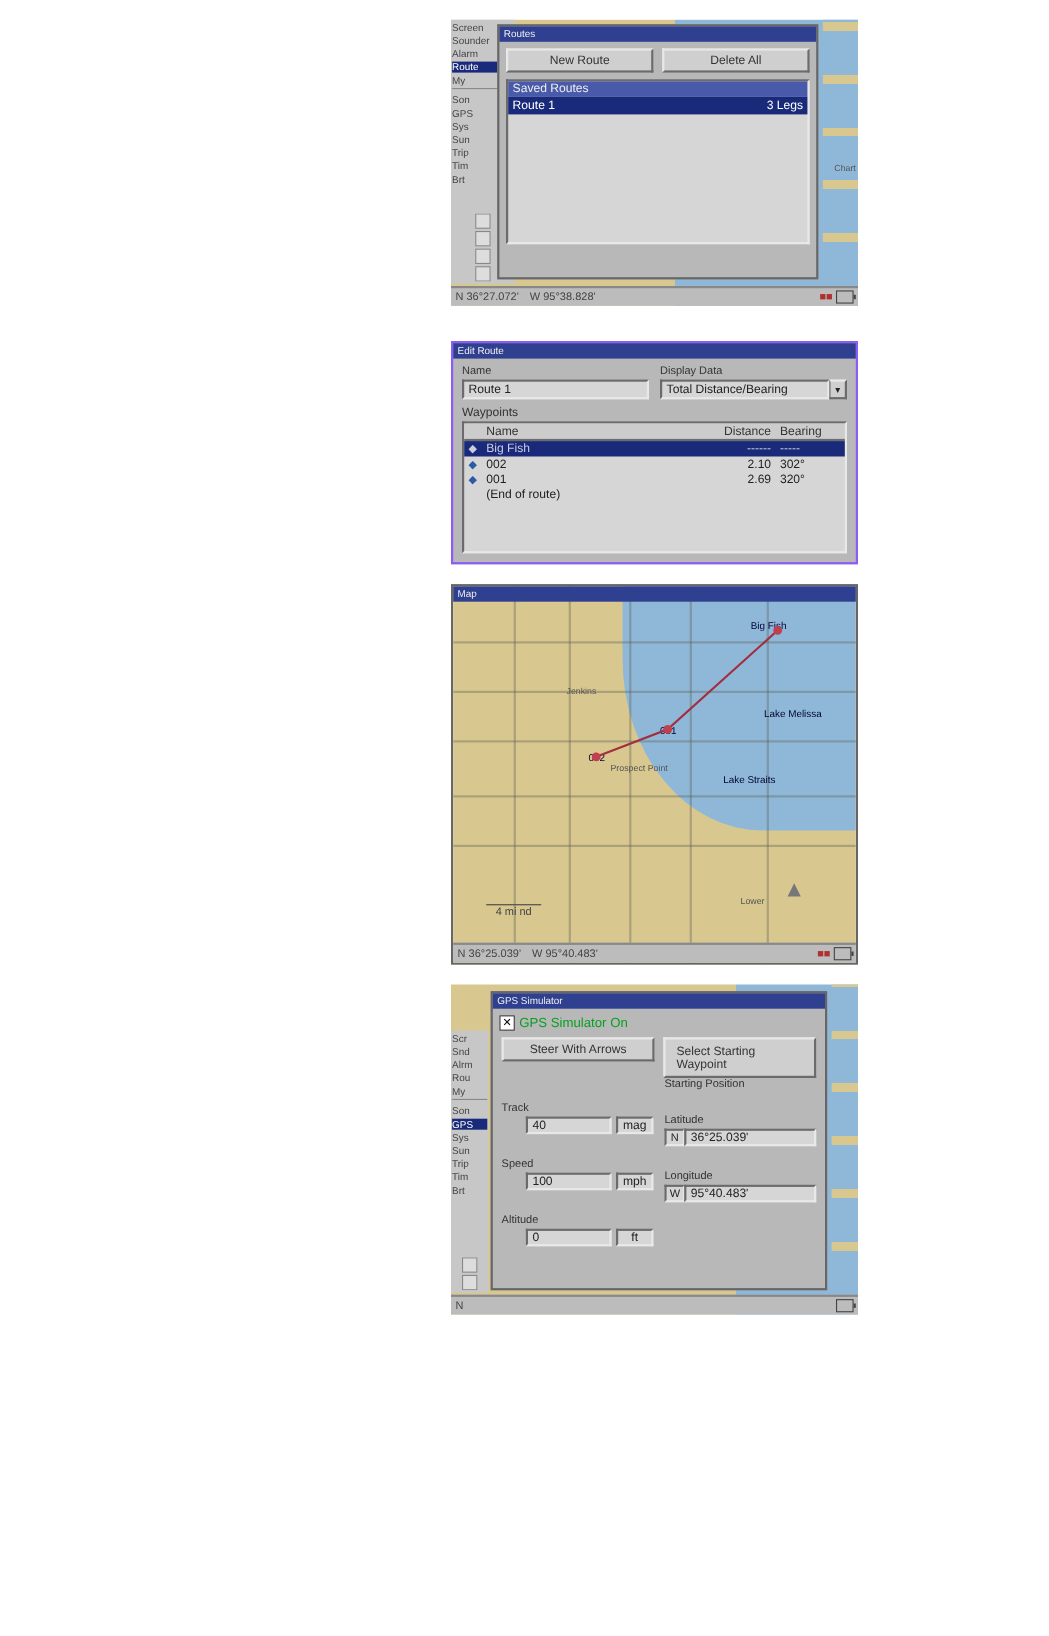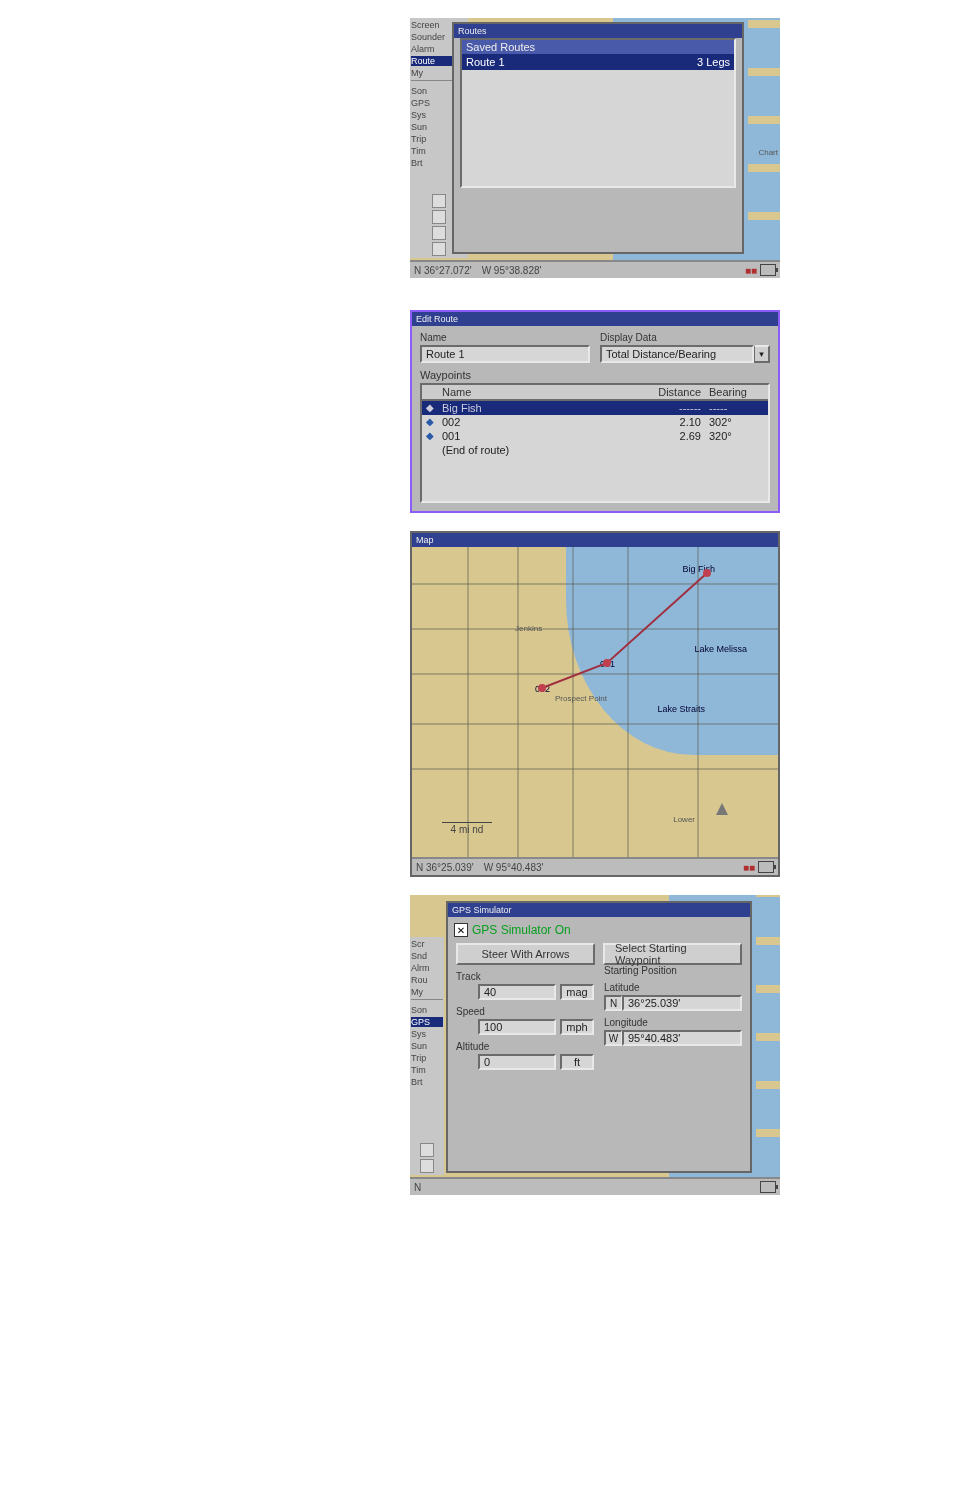--- a/index.html
+++ b/index.html
@@ -261,21 +261,21 @@
   .sim-on .lbl {
     color: #08a020;
     font-size: 12px;
   }
   .sim-body {
     display: flex;
     gap: 10px;
     padding: 0 8px 8px 8px;
   }
   .sim-col { flex: 1; }
-  .sim-field { margin-top: 6px; }
+  .sim-field { margin-top: 22px; }
   .sim-field .sunk { height: 16px; }
   .sim-field .pair { display:flex;padding-left:22px; }
   .sim-field .pair .sunk:first-child { flex: 1; }
   .sim-field .pair .sunk.unit { width: 34px; margin-left: 4px; justify-content:center;}
   .latlon { display:flex; }
   .latlon .dir {
     width: 18px;
     background: #d6d6d6;
     border-top: 2px solid var(--btn-dark);
     border-left: 2px solid var(--btn-dark);
@@ -310,20 +310,24 @@
     <div class="icons">
       <span></span>
       <span></span>
       <span></span>
       <span></span>
     </div>
   </div>
 
   <div class="route-dialog">
     <div class="titlebar">Routes</div>
+    <div class="bar">
+      <div class="btn">New Route</div>
+      <div class="btn">Delete All</div>
+    </div>
     <div class="routes-box">
       <div class="routes-header">Saved Routes</div>
       <div class="route-row">
         <span class="lbl">Route 1</span>
         <span>3 Legs</span>
       </div>
     </div>
   </div>
 
   <div style="position:absolute; right:2px; top:130px; font-size:8px; color:#555;">Chart</div>
@@ -458,21 +462,21 @@
   </div>
 
   <div class="sim-dialog">
     <div class="titlebar">GPS Simulator</div>
     <div class="sim-on">
       <span class="chk">✕</span>
       <span class="lbl">GPS Simulator On</span>
     </div>
     <div style="display:flex; gap:8px; padding:0 8px;">
       <div class="btn" style="flex:1;height:22px">Steer With Arrows</div>
-      <div class="btn" style="flex:1;height:22px">Select Starting Waypoint</div>
+      <div class="btn" style="flex:1;height:37px">Select Starting Waypoint</div>
     </div>
     <div class="sim-body">
       <div class="sim-col">
         <div class="sim-field">
           <div class="label-small">Track</div>
           <div class="pair">
             <div class="sunk">40</div>
             <div class="sunk unit">mag</div>
           </div>
         </div>

